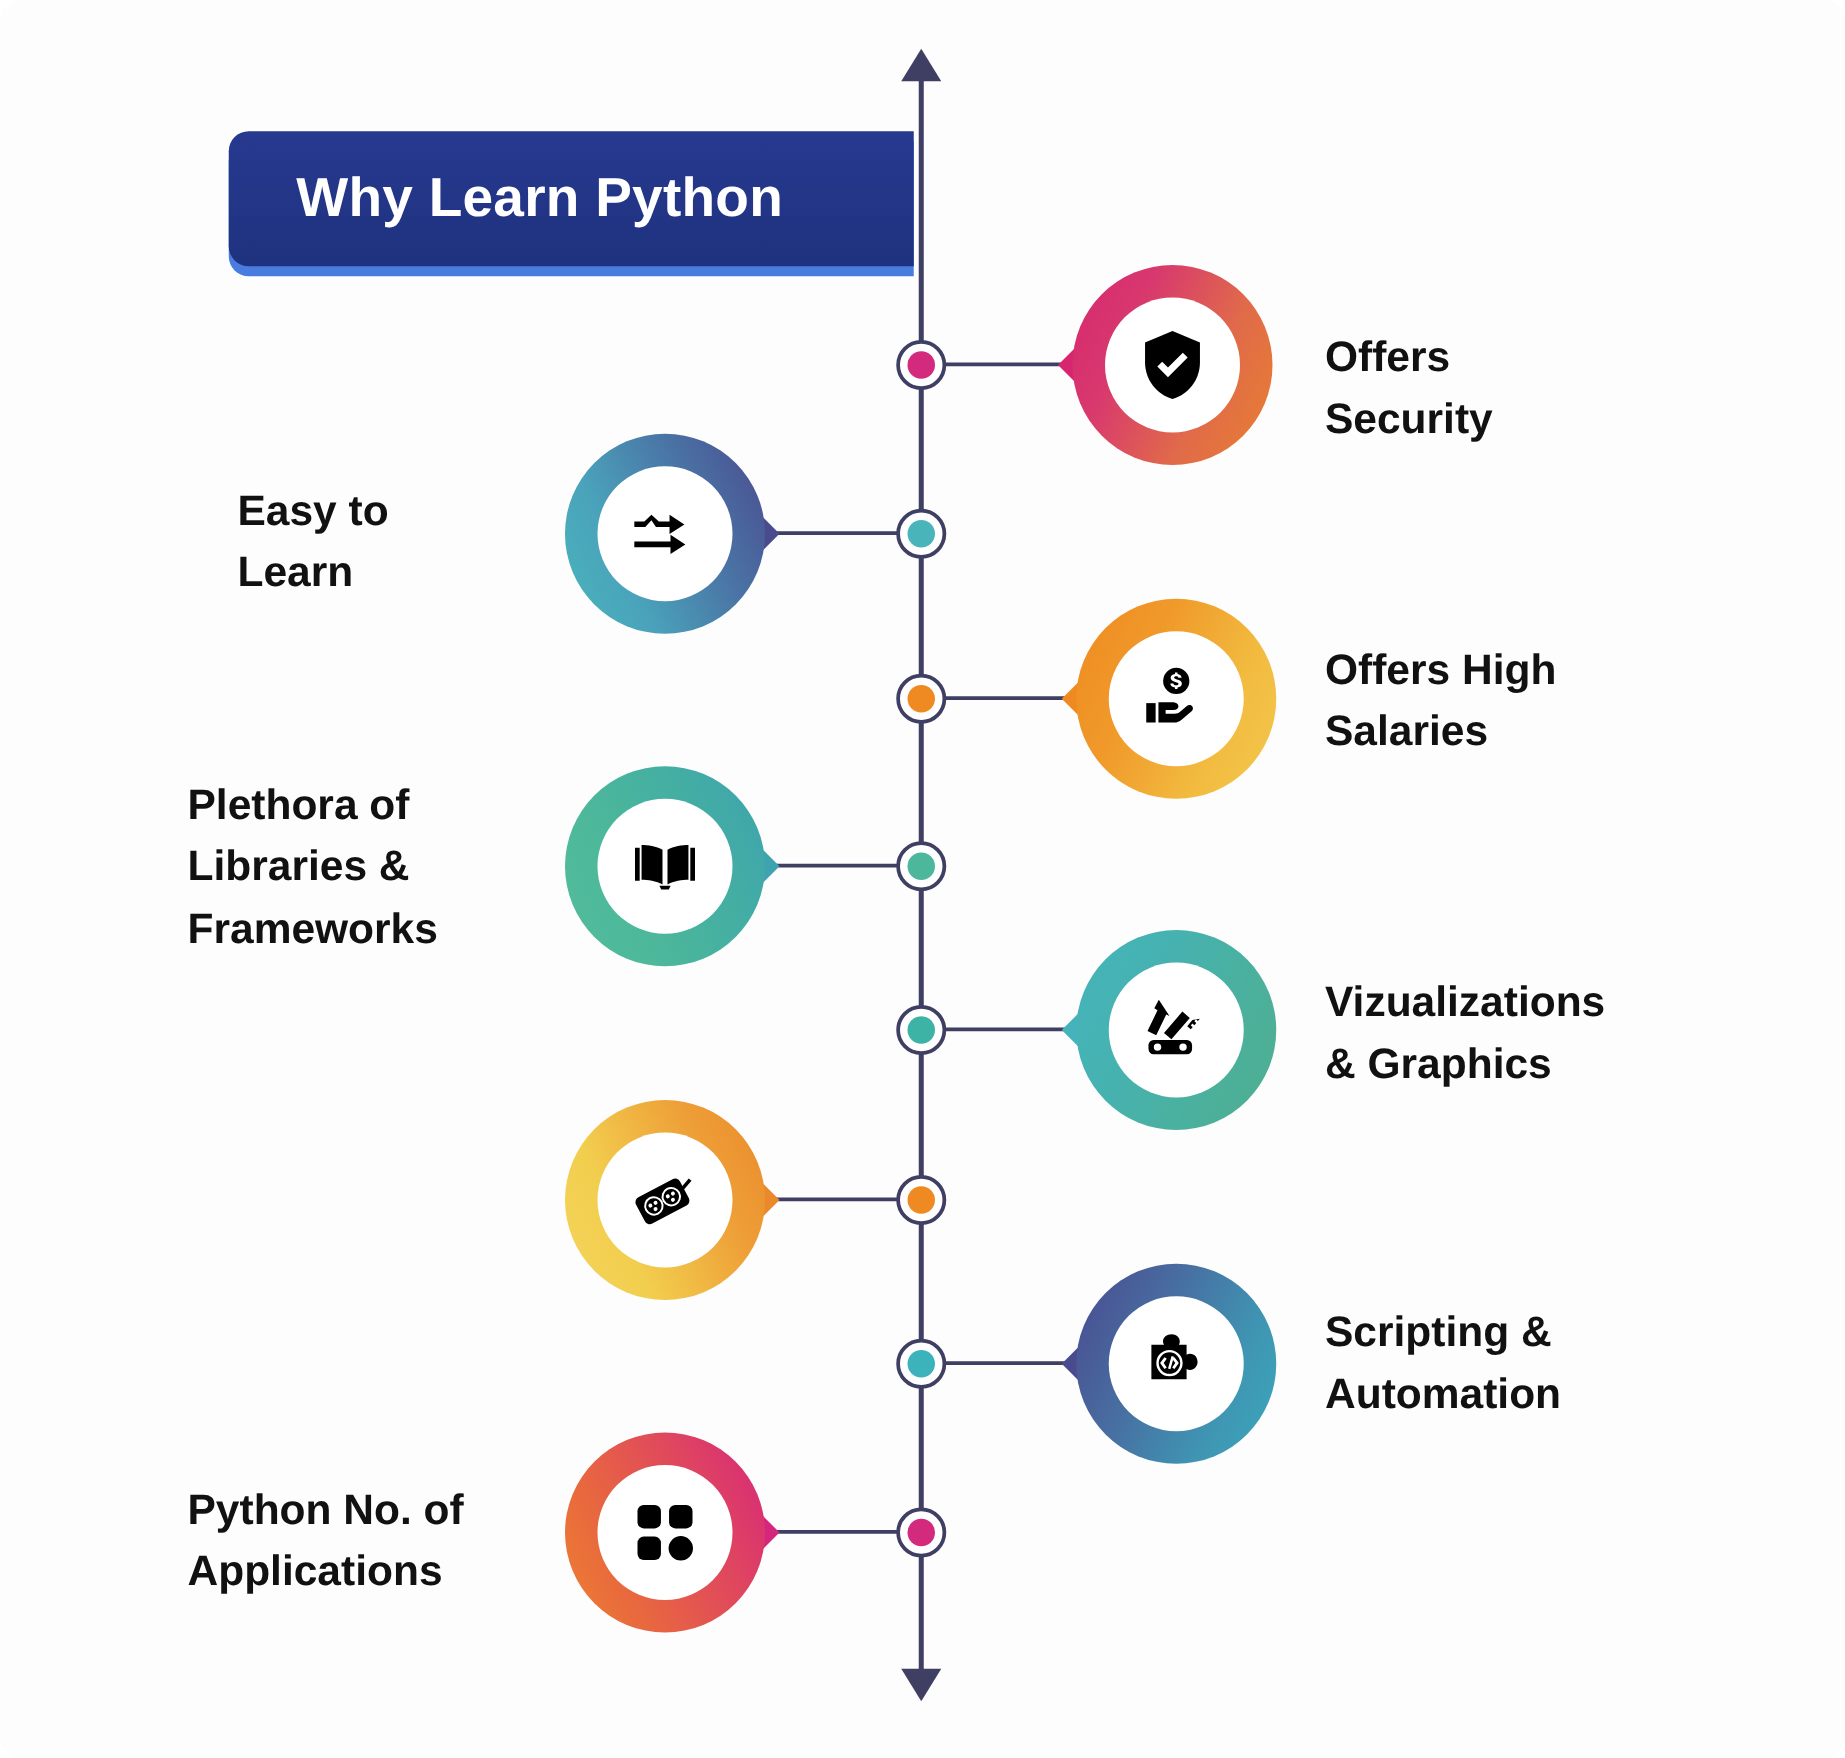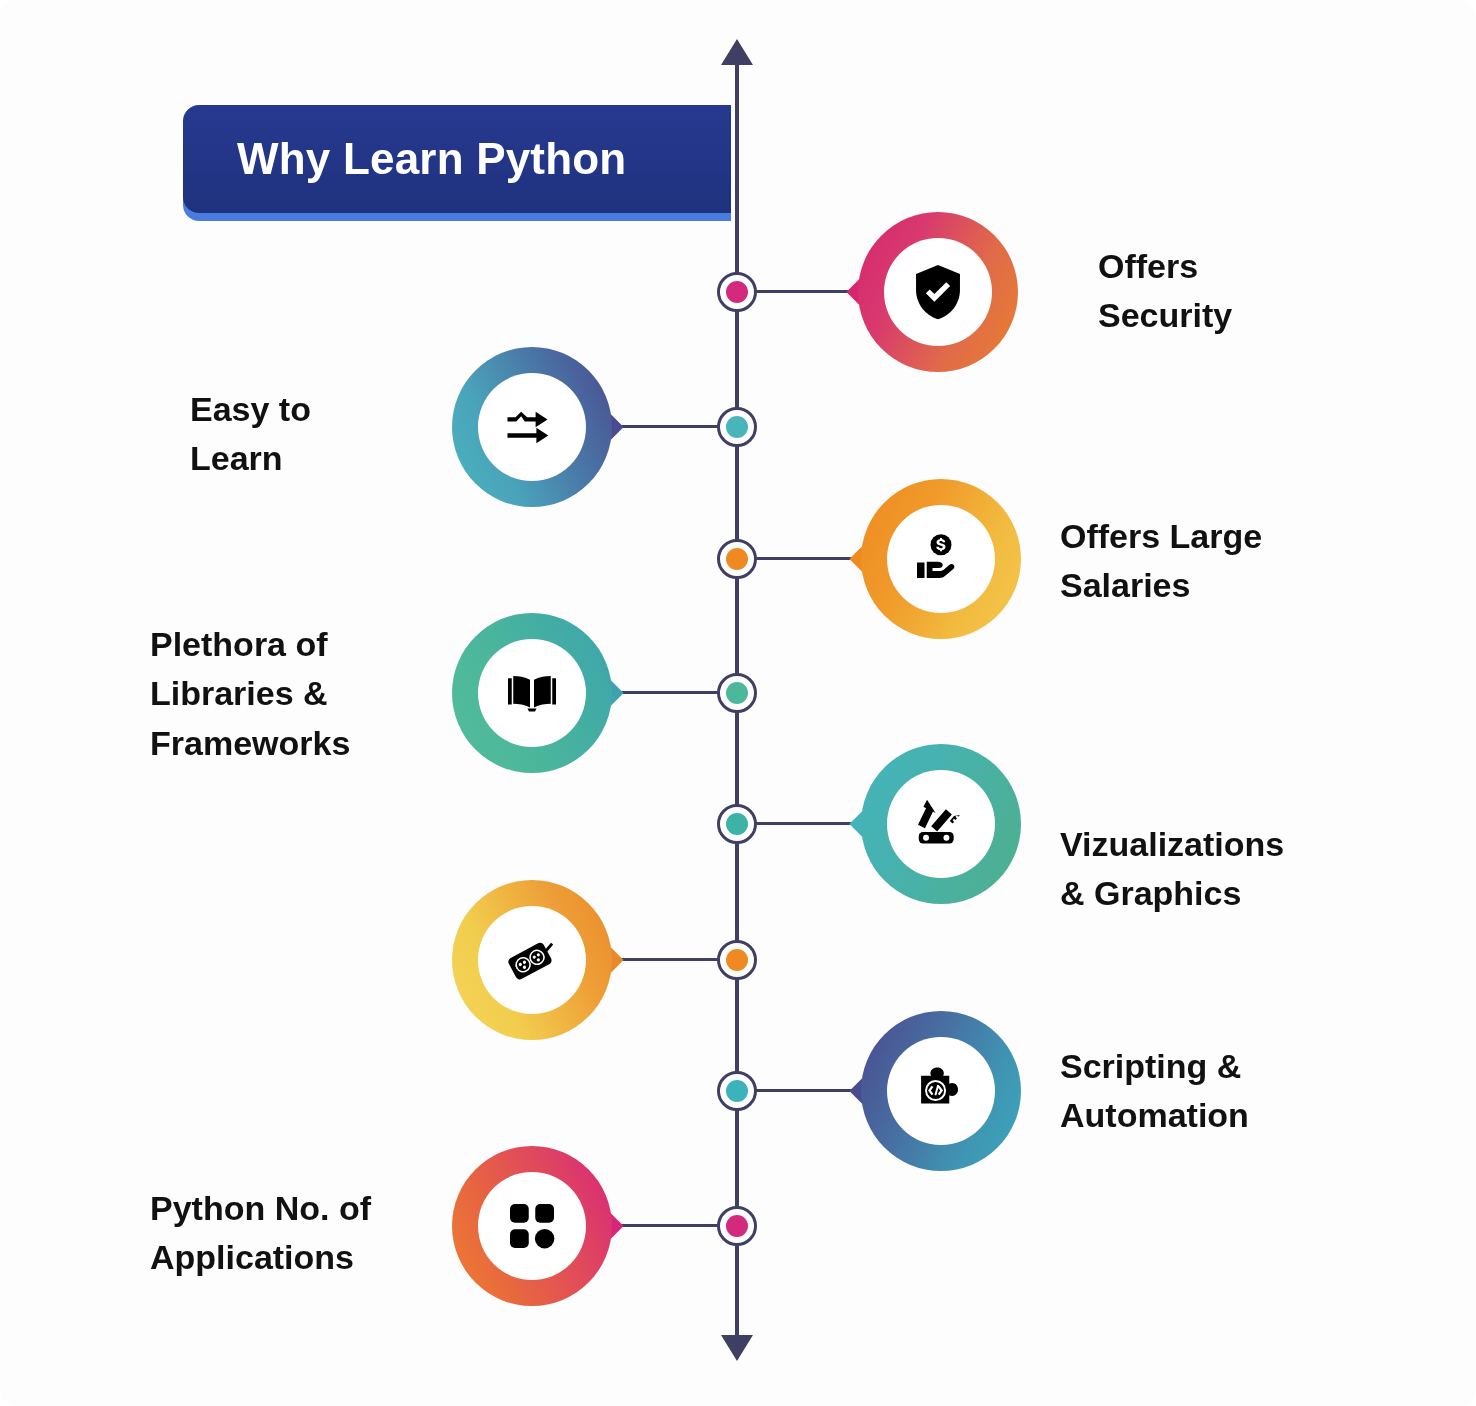--- a/index.html
+++ b/index.html
@@ -185,21 +185,21 @@
   <div class="badge point-left" style="left:858px; top:212px;">
     <div class="tail" style="background:#d6266f;"></div>
     <div class="ring" style="background:linear-gradient(115deg,#d6266f 0%,#d8396e 30%,#e06a4a 65%,#e8802f 100%);"></div>
     <div class="disc">
       <svg width="62" height="62" viewBox="0 0 24 24">
         <path fill="#000000" d="M12 1.5 3.5 5v6.2c0 5.3 3.6 9.9 8.5 11.3 4.9-1.4 8.5-6 8.5-11.3V5L12 1.5z"></path>
         <path fill="#ffffff" d="M10.6 15.8 7.3 12.5l1.5-1.5 1.8 1.8 4.6-4.6 1.5 1.5-6.1 6.1z"></path>
       </svg>
     </div>
   </div>
-  <div class="label right-side" style="left:1060px; top:242px;margin-left:38px;">Offers
+  <div class="label right-side" style="left:1060px; top:262px;">Offers
 Security</div>
 
   <div class="connector" style="left:616px; top:425px; width:110px;"></div>
   <div class="node" style="top:427px;">
     <div class="node-dot" style="background:#49b5bb;"></div>
   </div>
   <div class="badge point-right" style="left:452px; top:347px;">
     <div class="tail" style="background:#4a4a8f;"></div>
     <div class="ring" style="background:linear-gradient(65deg,#49b5bb 0%,#4aa3bb 30%,#4a74a5 65%,#4a4a8f 100%);"></div>
     <div class="disc">
@@ -221,21 +221,21 @@
     <div class="ring" style="background:linear-gradient(115deg,#ef8a22 0%,#f09a2a 35%,#f2bb40 70%,#f2c84b 100%);"></div>
     <div class="disc">
       <svg width="60" height="60" viewBox="0 0 24 24">
         <circle cx="12" cy="6.3" r="4.2" fill="#000000"></circle>
         <path fill="#ffffff" d="M11.6 3.6h.8v.5c.8.1 1.3.6 1.3 1.2h-1c0-.3-.3-.5-.7-.5s-.7.2-.7.4c0 .3.3.4.9.6.9.2 1.6.5 1.6 1.4 0 .6-.5 1.1-1.4 1.2v.5h-.8v-.5c-.9-.1-1.5-.6-1.5-1.3h1c0 .3.3.6.8.6s.8-.2.8-.5c0-.3-.3-.4-1-.6-.8-.2-1.5-.5-1.5-1.3 0-.6.5-1.1 1.4-1.2z"></path>
         <rect x="2.4" y="13.4" width="3" height="6.2" fill="#000000"></rect>
         <path fill="#000000" d="M6.3 13.1h4.4c1.2 0 2 .5 2 1.3 0 .7-.6 1.2-1.6 1.2H8.6v1.2h2.8c.9 0 1.3-.2 2-.8l2-1.7c.5-.4 1.3-.4 1.7.1.4.5.3 1.2-.2 1.6l-3.2 2.7c-.7.6-1.4.9-2.4.9H6.3z"></path>
       </svg>
     </div>
   </div>
-  <div class="label right-side" style="left:1060px; top:512px;">Offers Large
+  <div class="label right-side" style="left:1060px; top:512px;">Offers High
 Salaries</div>
 
   <div class="connector" style="left:616px; top:691px; width:110px;"></div>
   <div class="node" style="top:693px;">
     <div class="node-dot" style="background:#4cb79a;"></div>
   </div>
   <div class="badge point-right" style="left:452px; top:613px;">
     <div class="tail" style="background:#3ea3ae;"></div>
     <div class="ring" style="background:linear-gradient(65deg,#53bd9c 0%,#4cb79a 35%,#43ada4 70%,#3ea3ae 100%);"></div>
     <div class="disc">
@@ -261,21 +261,21 @@
     <div class="disc">
       <svg width="62" height="62" viewBox="0 0 24 24">
         <path fill="#000000" d="M6.6 2.6 5.2 5.3l1 .6-3.1 6.4 2.7 1.3 3.1-6.4 1 .5z"></path>
         <path fill="#000000" d="M13.9 6.3 8.2 12.9l2.3 2 5.7-6.6zM17 8.9l-1.6 1.9 1.1 1 .6-.7-.6-.5.5-.6.6.5.6-.7-.6-.5.5-.6.6.5.6-.7z"></path>
         <rect x="3.4" y="15.1" width="13.5" height="4.4" rx="1.6" fill="#000000"></rect>
         <circle cx="6.2" cy="17.3" r="1.15" fill="#ffffff"></circle>
         <circle cx="14.1" cy="17.3" r="1.15" fill="#ffffff"></circle>
       </svg>
     </div>
   </div>
-  <div class="label right-side" style="left:1060px; top:778px;margin-top:42px;">Vizualizations
+  <div class="label right-side" style="left:1060px; top:778px;">Vizualizations
 &amp; Graphics</div>
 
   <div class="connector" style="left:616px; top:958px; width:110px;"></div>
   <div class="node" style="top:960px;">
     <div class="node-dot" style="background:#ef8a22;"></div>
   </div>
   <div class="badge point-right" style="left:452px; top:880px;">
     <div class="tail" style="background:#e9892b;"></div>
     <div class="ring" style="background:linear-gradient(65deg,#f4d45a 0%,#f2ce4e 30%,#ee9f37 70%,#e9892b 100%);"></div>
     <div class="disc">

